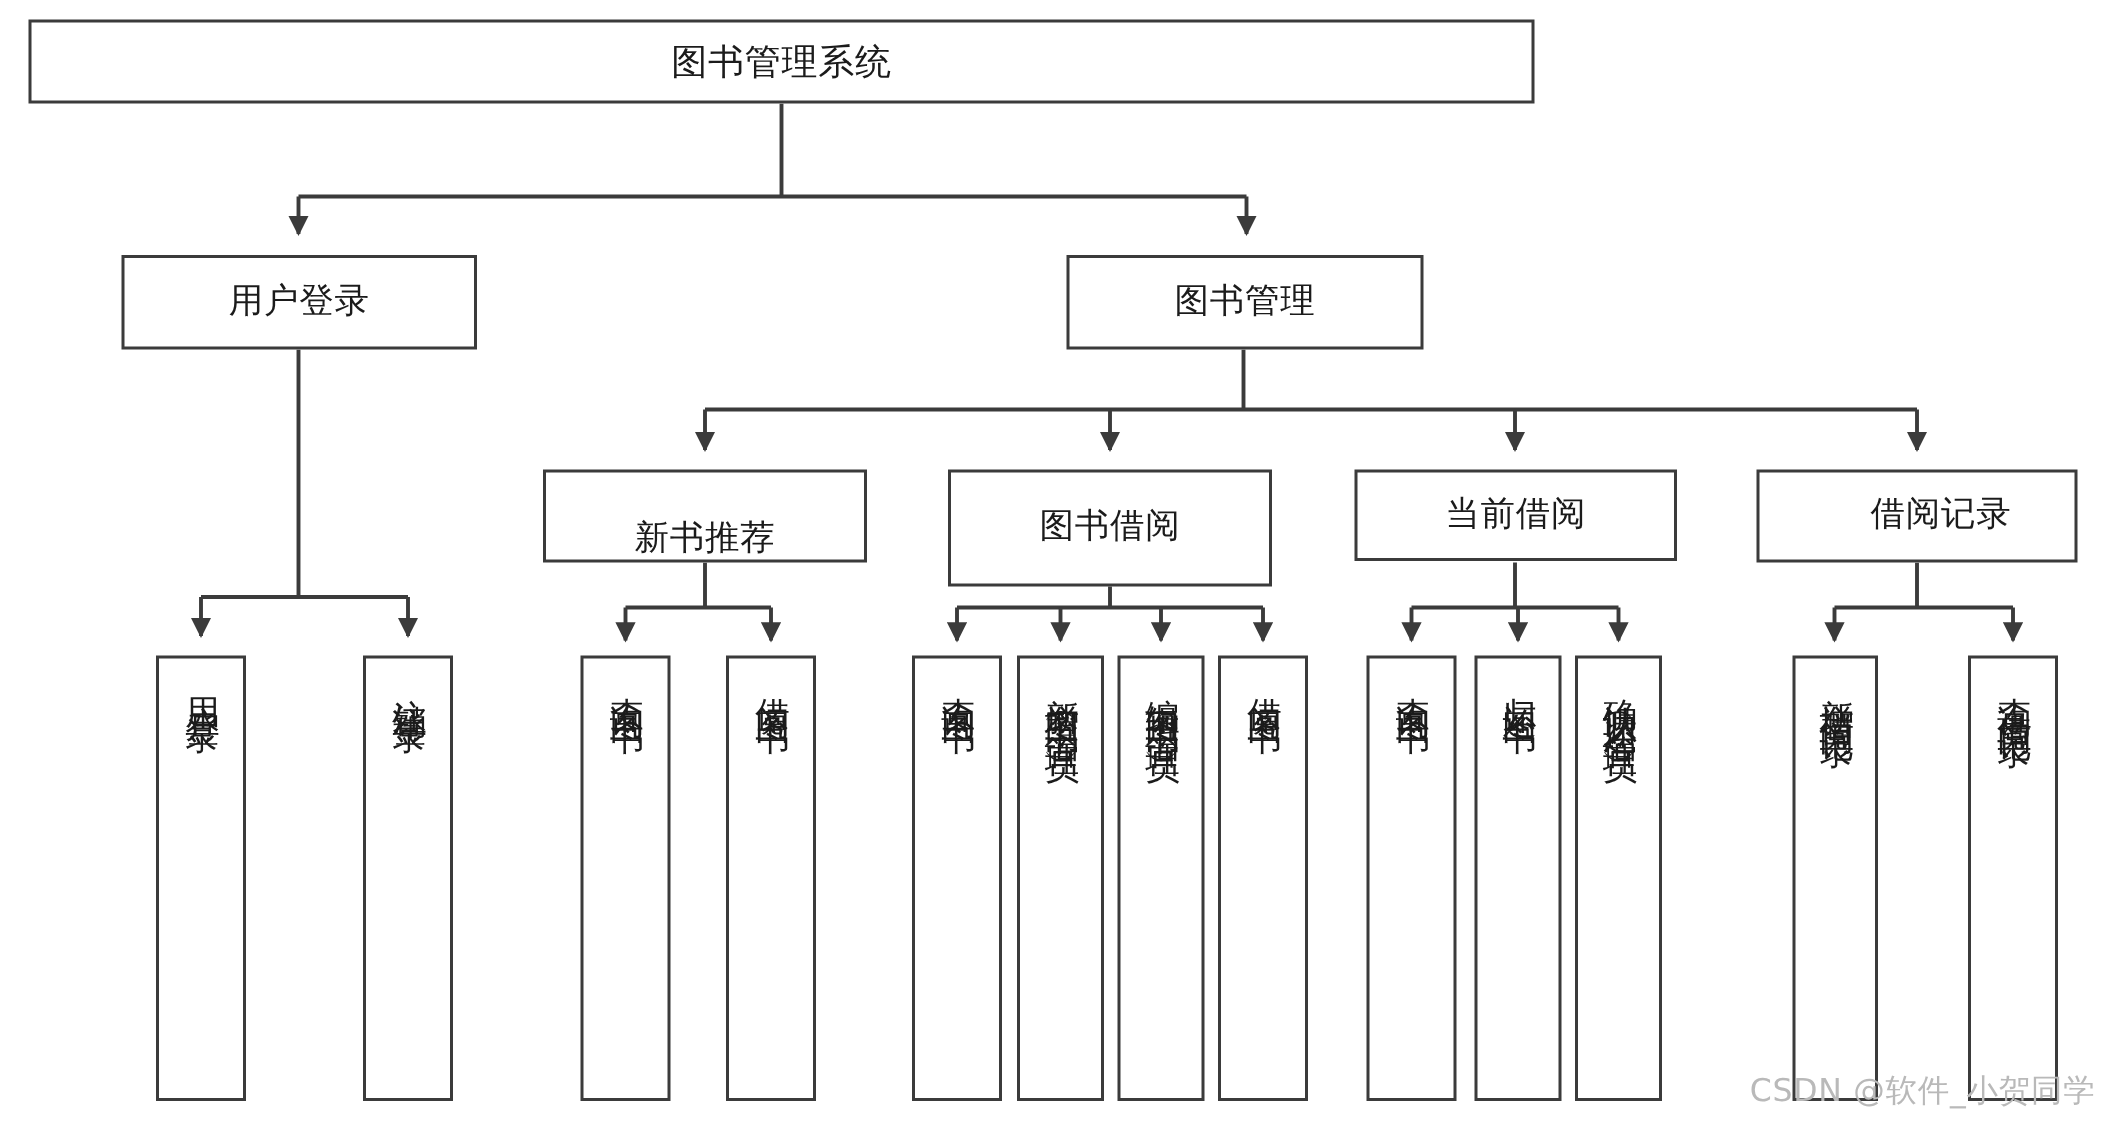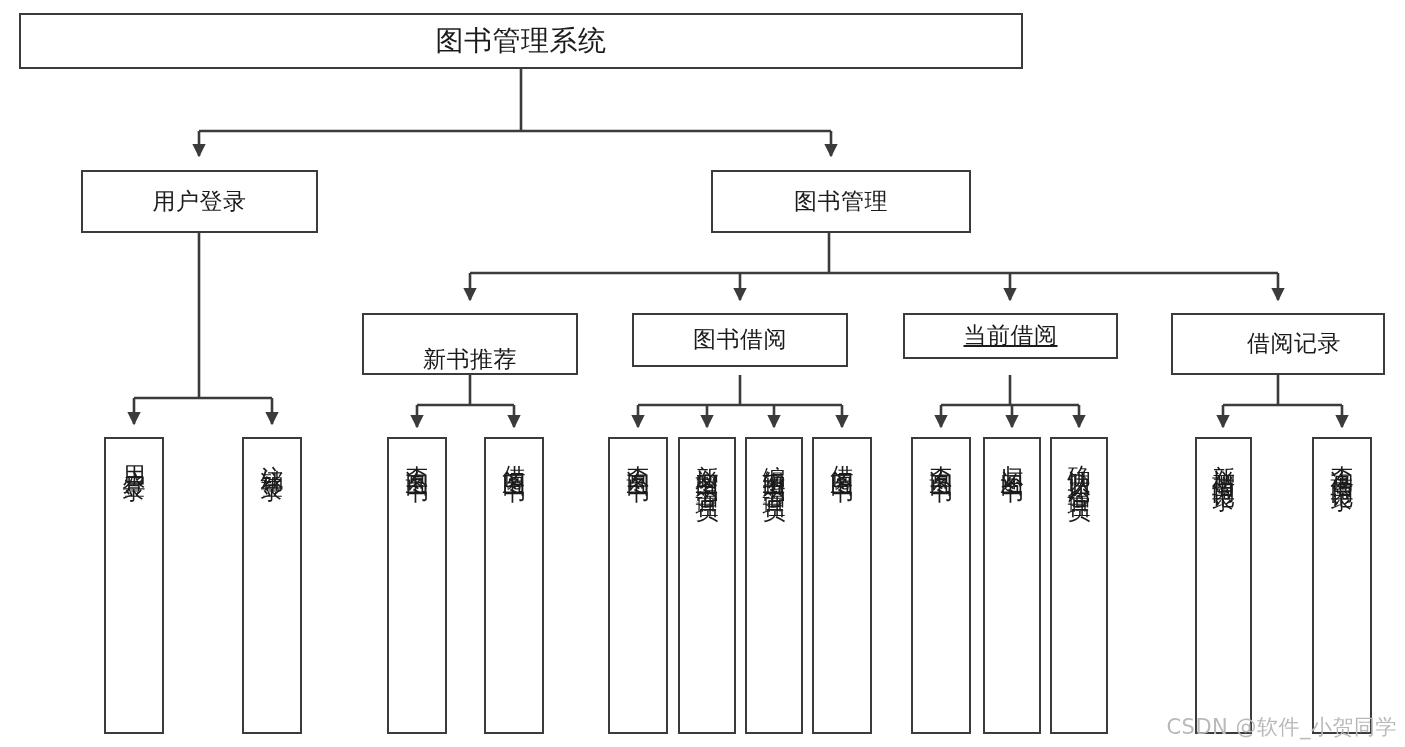--- a/index.html
+++ b/index.html
@@ -41,21 +41,21 @@
     text-align: center;
     line-height: 1.18;
     white-space: nowrap;
   }
   
   .node.h .node-label {
     font-size: 23px;
     letter-spacing: 0.5px;
   }
   .node.root .node-label {
-    font-size: 28px;
+    font-size: 24px;
   }
   
   .node.v {
     align-items: flex-start;
     justify-content: center;
     padding-top: 8px;
   }
   .node.v .node-label {
     writing-mode: vertical-rl;
     text-orientation: upright;
@@ -130,31 +130,31 @@
     </g>
   </svg>
 
   <div class="node h root" style="left:19px; top:13px; width:1004px; height:56px;">
     <span class="node-label">图书管理系统</span>
   </div>
 
   <div class="node h" style="left:81px; top:170px; width:237px; height:63px;">
     <span class="node-label">用户登录</span>
   </div>
-  <div class="node h" style="left:711px; top:170px; width:260px; height:63px;">
+  <div class="node h" style="left:711px; top:170px; width:238px; height:63px;">
     <span class="node-label">图书管理</span>
   </div>
 
   <div class="node h" style="left:362px; top:313px; width:216px; height:62px;align-items:flex-end;">
     <span class="node-label">新书推荐</span>
   </div>
-  <div class="node h" style="left:632px; top:313px; width:216px; height:54px;">
+  <div class="node h" style="left:632px; top:313px; width:216px; height:78px;">
     <span class="node-label">图书借阅</span>
   </div>
-  <div class="node h" style="left:903px; top:313px; width:215px; height:46px;text-decoration:underline;">
+  <div class="node h" style="left:903px; top:313px; width:215px; height:61px;">
     <span class="node-label">当前借阅</span>
   </div>
   <div class="node h" style="left:1171px; top:313px; width:214px; height:62px;padding-left:32px;">
     <span class="node-label">借阅记录</span>
   </div>
 
   <div class="node v" style="left:104px; top:437px; width:60px; height:297px;">
     <span class="node-label">用户登录</span>
   </div>
   <div class="node v" style="left:242px; top:437px; width:60px; height:297px;">

